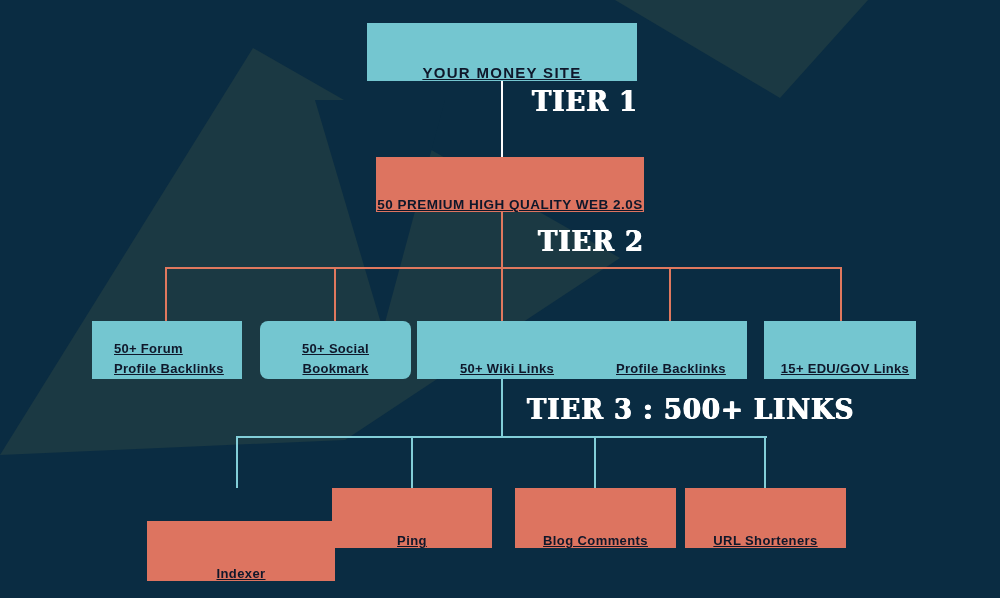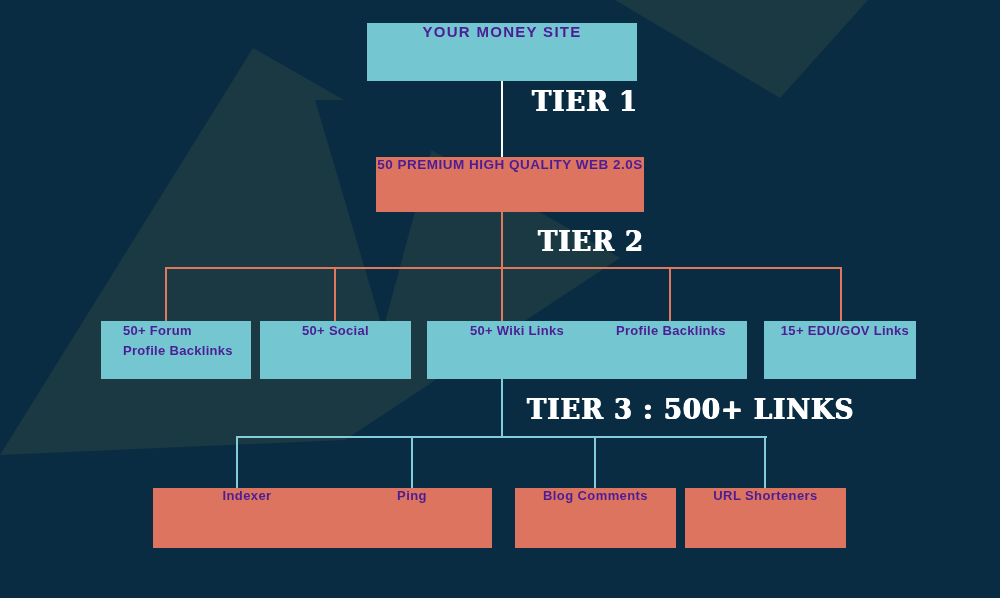--- a/index.html
+++ b/index.html
@@ -3,38 +3,38 @@
 <meta charset="utf-8">
 <style>
   html,body{margin:0;padding:0;background:#0a2c42;}
   .canvas{
     position:relative;width:1000px;height:598px;overflow:hidden;
     background:#0a2c42;
     font-family:"Liberation Sans",sans-serif;
   }
   .bg-art{position:absolute;left:0;top:0;width:1000px;height:598px;}
   .node{
-    position:absolute;display:flex;align-items:flex-start;justify-content:center;
+    position:absolute;display:flex;align-items:flex-end;justify-content:center;
     box-sizing:border-box;text-align:center;
-    color:#4c1d95;font-weight:bold;
+    color:#0f172a;font-weight:bold;text-decoration:underline;
   }
   .teal{background:#74c6d0;}
   .salmon{background:#dd7460;}
   .money{left:367px;top:23px;width:270px;height:58px;font-size:15px;letter-spacing:1.3px;}
   .webs{left:376px;top:157px;width:268px;height:55px;font-size:13.5px;letter-spacing:.5px;}
   .t2{top:321px;height:58px;font-size:13px;line-height:20px;letter-spacing:.3px;}
   .t2 .inner{width:100%;}
   .t2.align-left{justify-content:flex-start;text-align:left;padding-left:22px;}
-  .t2-1{left:101px;width:150px;}
-  .t2-2{left:260px;width:151px;}
-  .t2-3{left:427px;width:180px;}
+  .t2-1{left:92px;width:150px;}
+  .t2-2{left:260px;width:151px;border-radius:8px;}
+  .t2-3{left:417px;width:180px;}
   .t2-4{left:594px;width:153px;}
   .t2-5{left:764px;width:152px;padding-left:10px;}
   .t3{top:488px;height:60px;font-size:13px;letter-spacing:.4px;}
-  .t3-1{left:153px;width:188px;}
+  .t3-1{left:147px;width:188px;margin-top:33px;}
   .t3-2{left:332px;width:160px;}
   .t3-3{left:515px;width:161px;}
   .t3-4{left:685px;width:161px;}
   .tierlabel{
     position:absolute;color:#ffffff;
     font-family:"DejaVu Serif",serif;font-weight:bold;font-size:26px;
     letter-spacing:1px;white-space:nowrap;
     text-shadow:.6px 0 0 #fff,-.6px 0 0 #fff;
     transform:scaleY(1.05);transform-origin:top left;
   }
@@ -88,20 +88,21 @@
 
   <div class="node teal t2 t2-1 align-left">
     <div class="inner">
       <div>50+ Forum</div>
       <div>Profile Backlinks</div>
     </div>
   </div>
   <div class="node teal t2 t2-2">
     <div class="inner">
       <div>50+ Social</div>
+      <div>Bookmark</div>
     </div>
   </div>
   <div class="node teal t2 t2-3">
     <div class="inner">
       <div>50+ Wiki Links</div>
     </div>
   </div>
   <div class="node teal t2 t2-4 align-left">
     <div class="inner">
       <div>Profile Backlinks</div>

